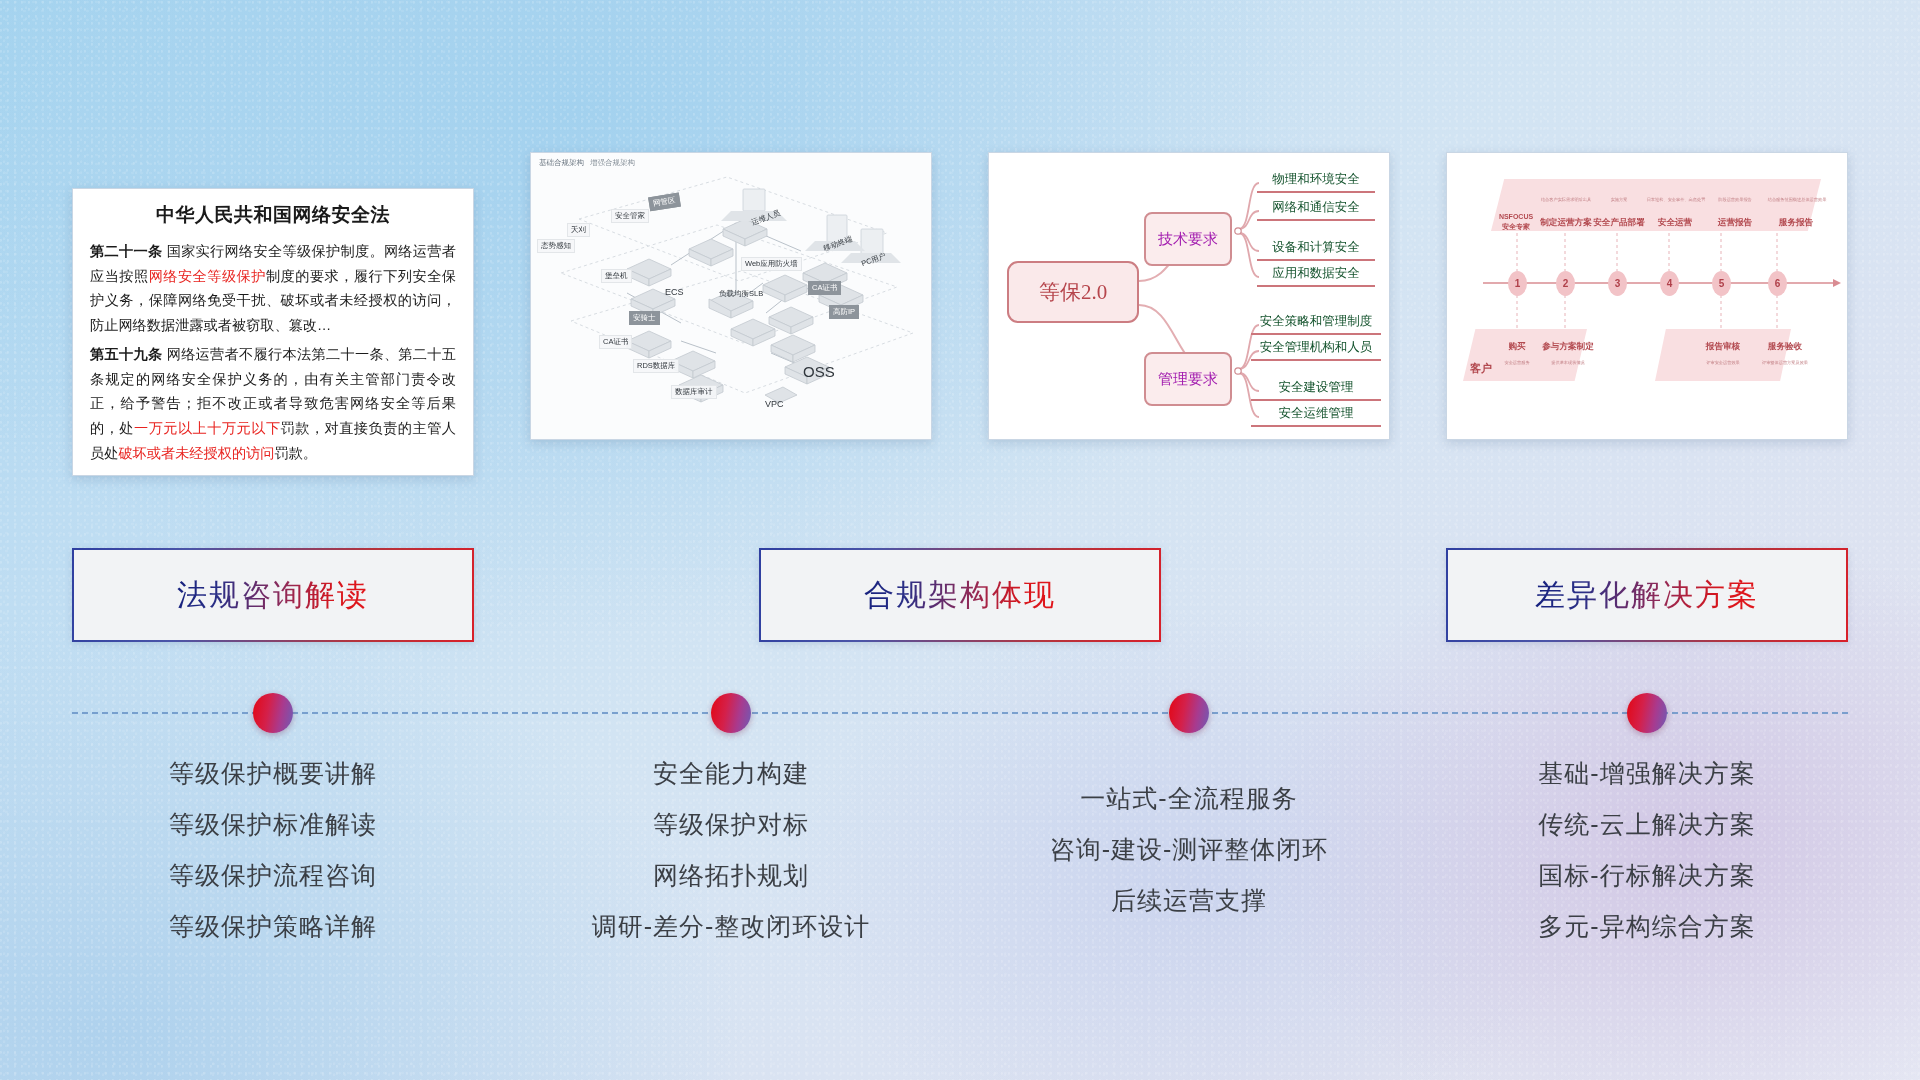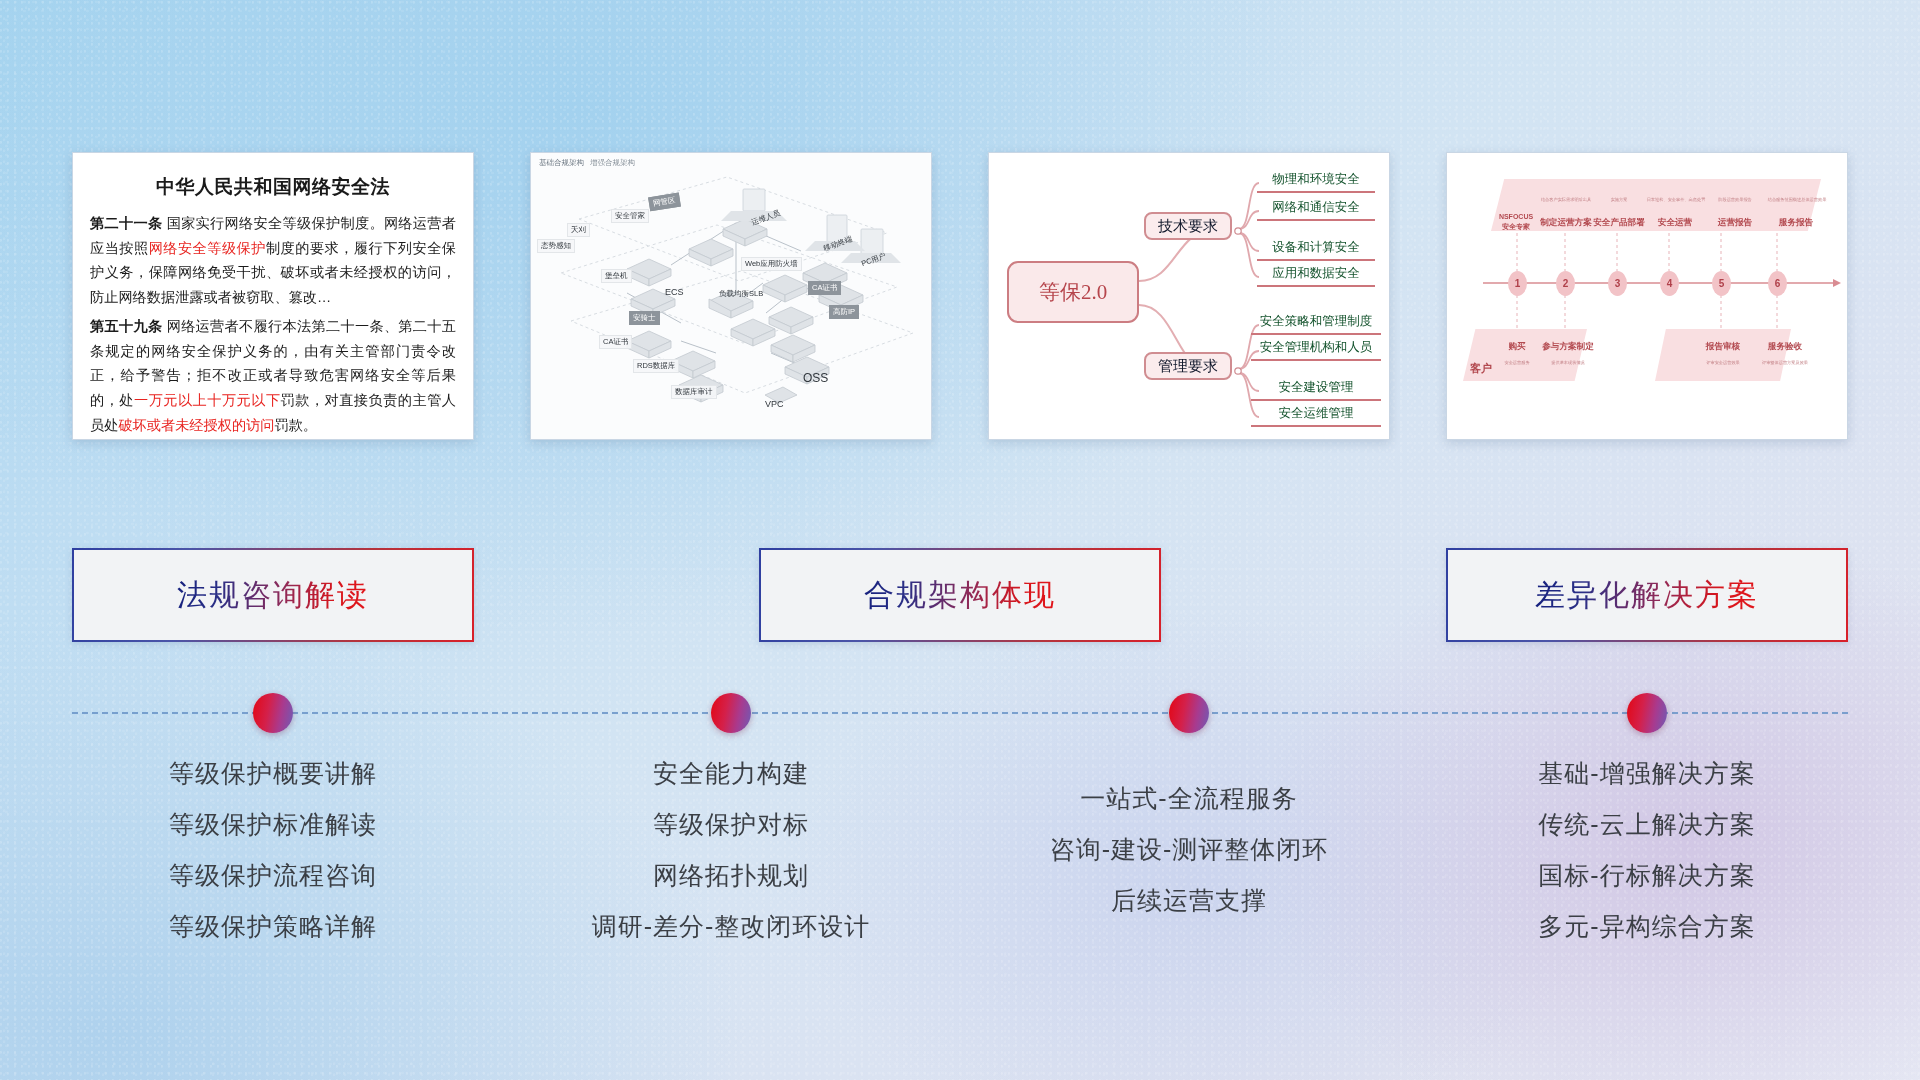--- a/index.html
+++ b/index.html
@@ -41,21 +41,21 @@
   .card {
     width: 402px; height: 288px;
     background: #ffffff;
     border: 1px solid #c9d6e4;
     box-shadow: 0 3px 10px rgba(60,90,130,.20);
     overflow: hidden;
     position: relative;
   }
 
   
-  .law { padding: 21px 17px 10px 17px; }
+  .law { padding: 13px 17px 10px 17px; margin-top: 36px; }
   .law-title {
     text-align: center;
     font-size: 19px;
     font-weight: bold;
     color: #1a1a1a;
     letter-spacing: .5px;
     margin-bottom: 11px;
   }
   .law-p {
     font-size: 14.2px;
@@ -98,26 +98,26 @@
     width: 132px; height: 62px;
     background: #fae9ea;
     border: 2.5px solid #cc7d82;
     border-radius: 11px;
     display: flex; align-items: center; justify-content: center;
     font-size: 21px; color: #b6454c;
     font-family: "Liberation Serif", serif;
   }
   .mm-branch {
     position: absolute;
-    width: 88px; height: 28px;
+    width: 88px; height: 54px;
     background: #fbeced;
     border: 2px solid #d08d91;
     border-radius: 8px;
     display: flex; align-items: center; justify-content: center;
-    font-size: 15px; color: #0f172a;
+    font-size: 15px; color: #a21caf;
     font-family: "Liberation Serif", serif;
   }
   .mm-leaf {
     position: absolute;
     font-size: 12.5px;
     color: #14532d;
     font-family: "Liberation Serif", serif;
     white-space: nowrap;
     padding-bottom: 3px;
     border-bottom: 2.5px solid #cc757b;
@@ -331,21 +331,21 @@
     <div class="nlbl plain" style="left:326px; top:100px; transform:rotate(-20deg);">PC用户</div>
     <div class="nlbl" style="left:210px; top:104px;">Web应用防火墙</div>
     <div class="nlbl dark" style="left:277px; top:128px;">CA证书</div>
     <div class="nlbl dark" style="left:298px; top:152px;">高防IP</div>
     <div class="nlbl plain" style="left:130px; top:132px; font-size:9px;">ECS</div>
     <div class="nlbl plain" style="left:184px; top:134px;">负载均衡SLB</div>
     <div class="nlbl dark" style="left:98px; top:158px;">安骑士</div>
     <div class="nlbl" style="left:68px; top:182px;">CA证书</div>
     <div class="nlbl" style="left:102px; top:206px;">RDS数据库</div>
     <div class="nlbl" style="left:140px; top:232px;">数据库审计</div>
-    <div class="nlbl plain" style="left:268px; top:216px; font-size:12px;">OSS</div>
+    <div class="nlbl plain" style="left:268px; top:208px; font-size:15px;">OSS</div>
     <div class="nlbl plain" style="left:230px; top:244px; font-size:9px;">VPC</div>
   </div>
 
   <div class="card mind">
     <svg width="402" height="288" viewBox="0 0 402 288">
       <g fill="none" stroke="#e3aeb2" stroke-width="2">
         <path d="M150,128 C186,128 188,78 222,78"></path>
         <path d="M150,152 C186,152 188,218 222,218"></path>
       </g>
       <g fill="none" stroke="#e0a8ad" stroke-width="1.8">

